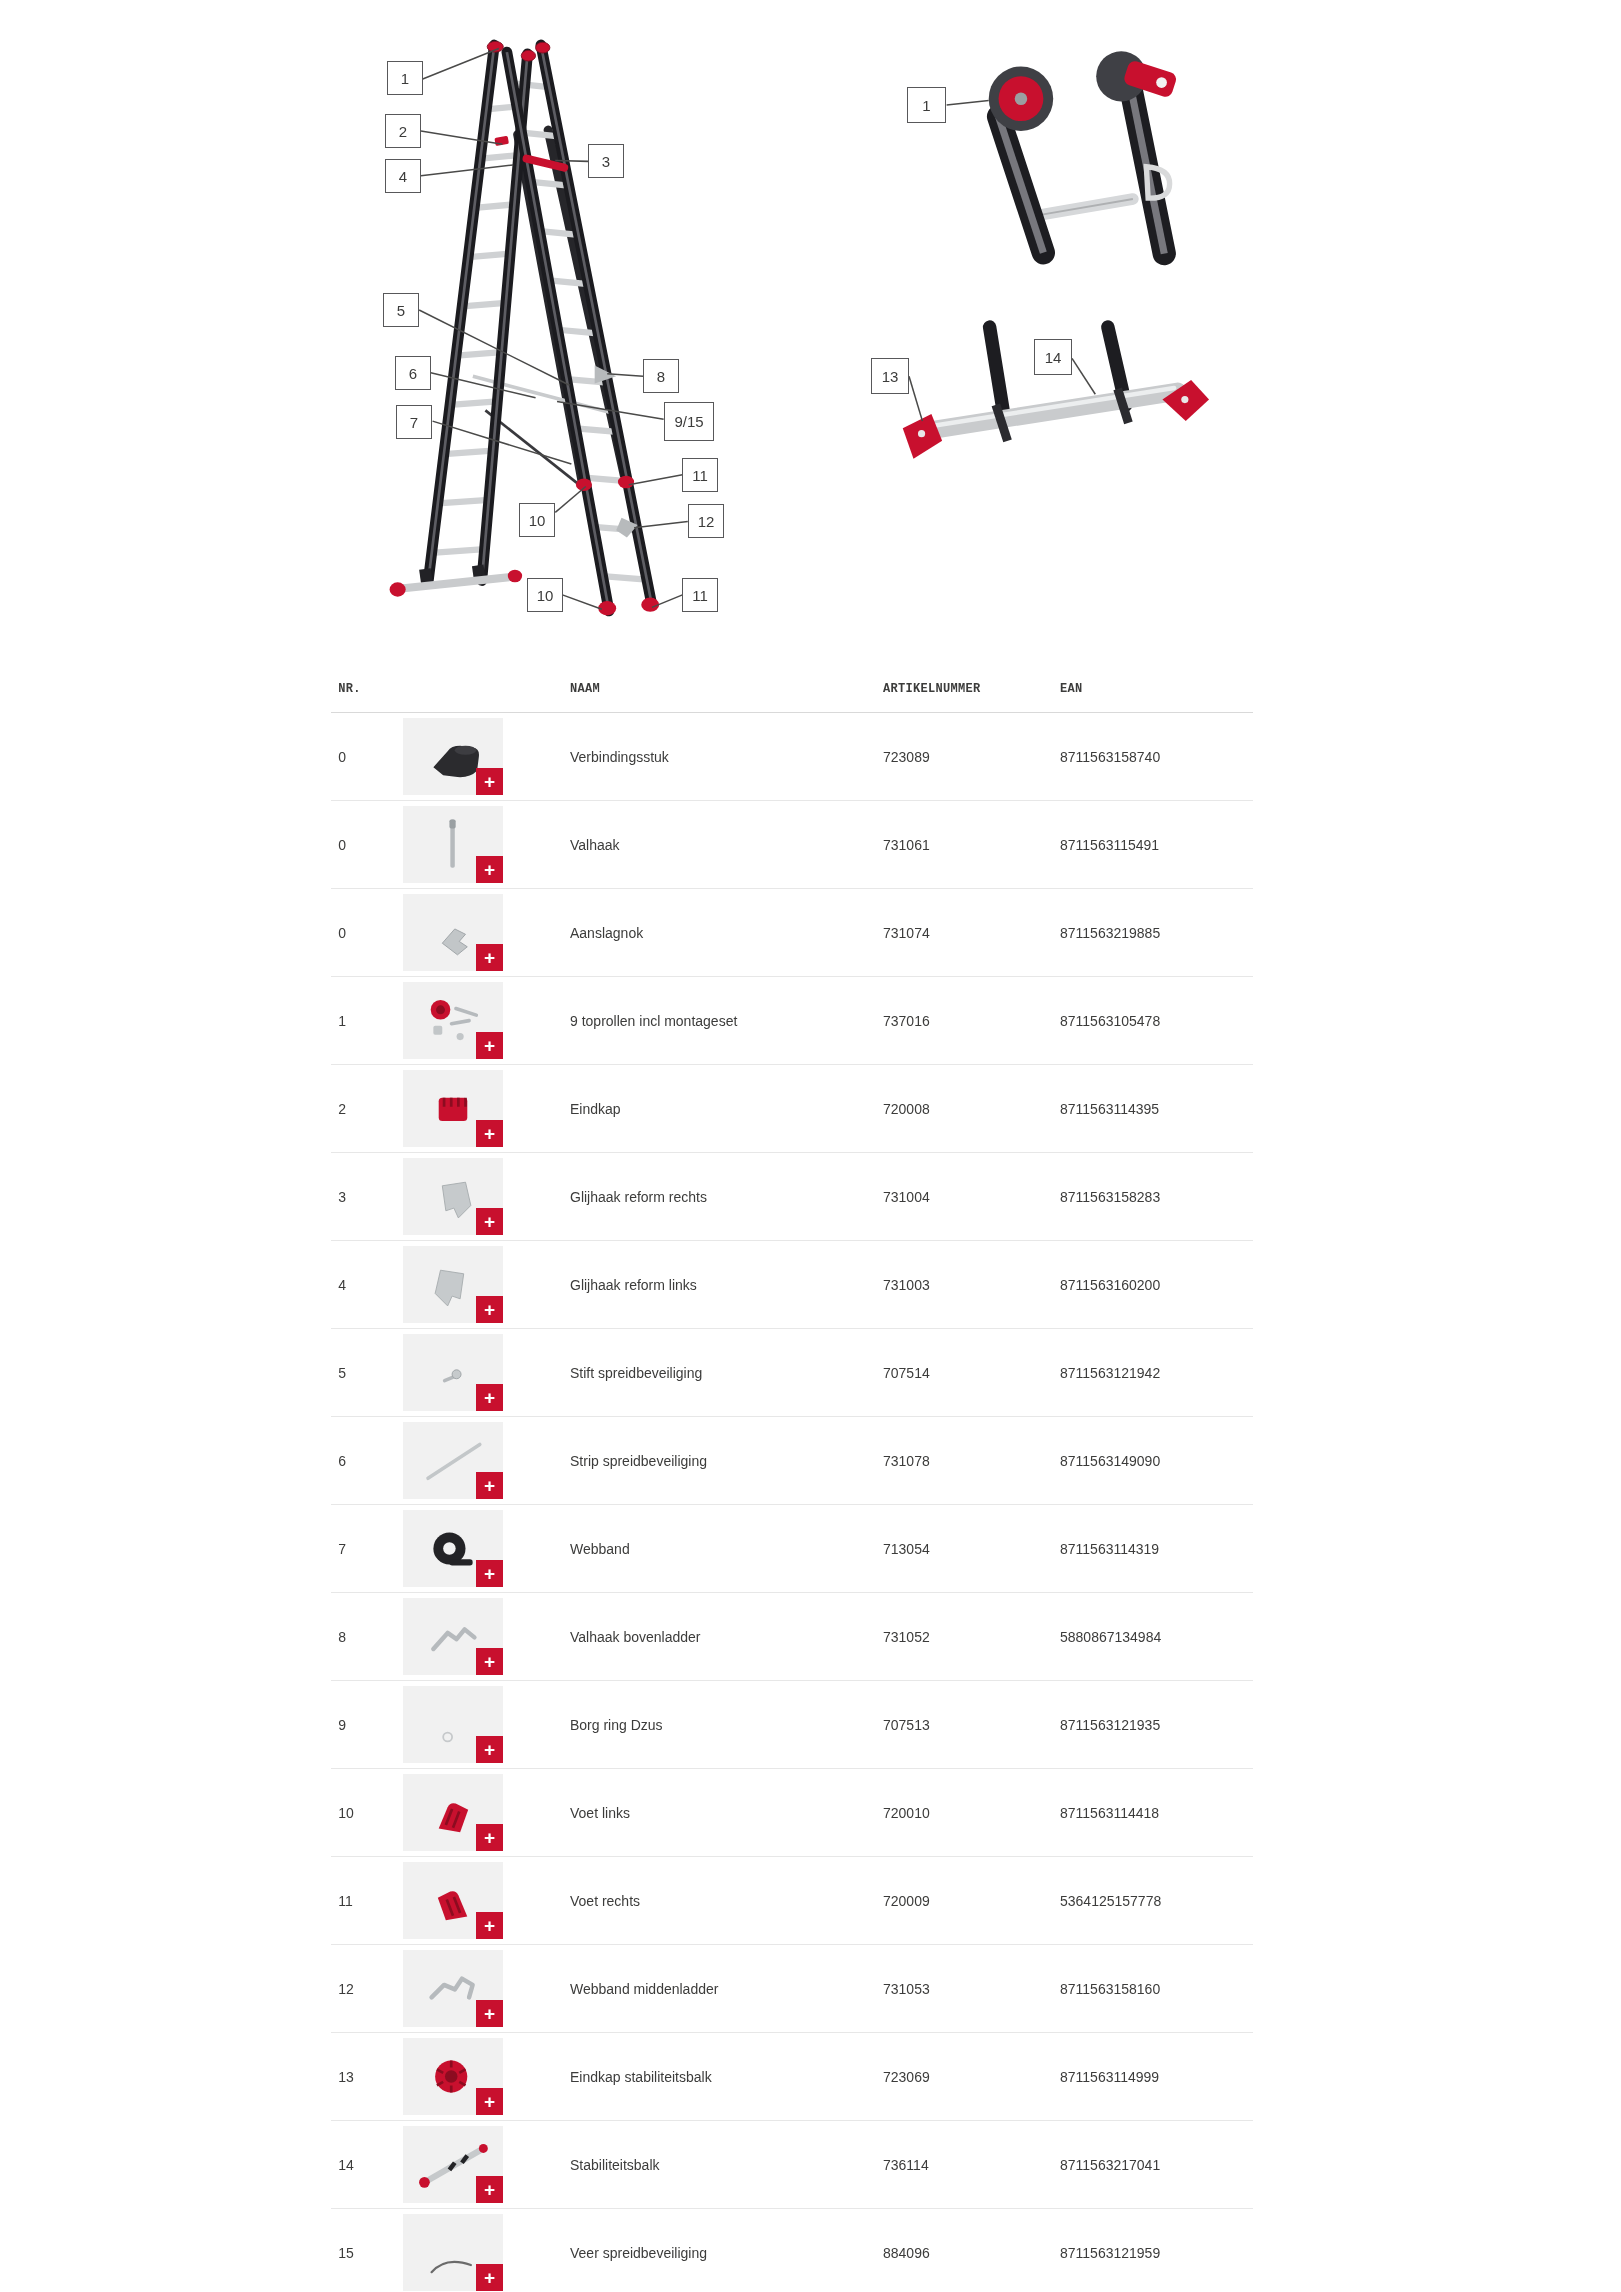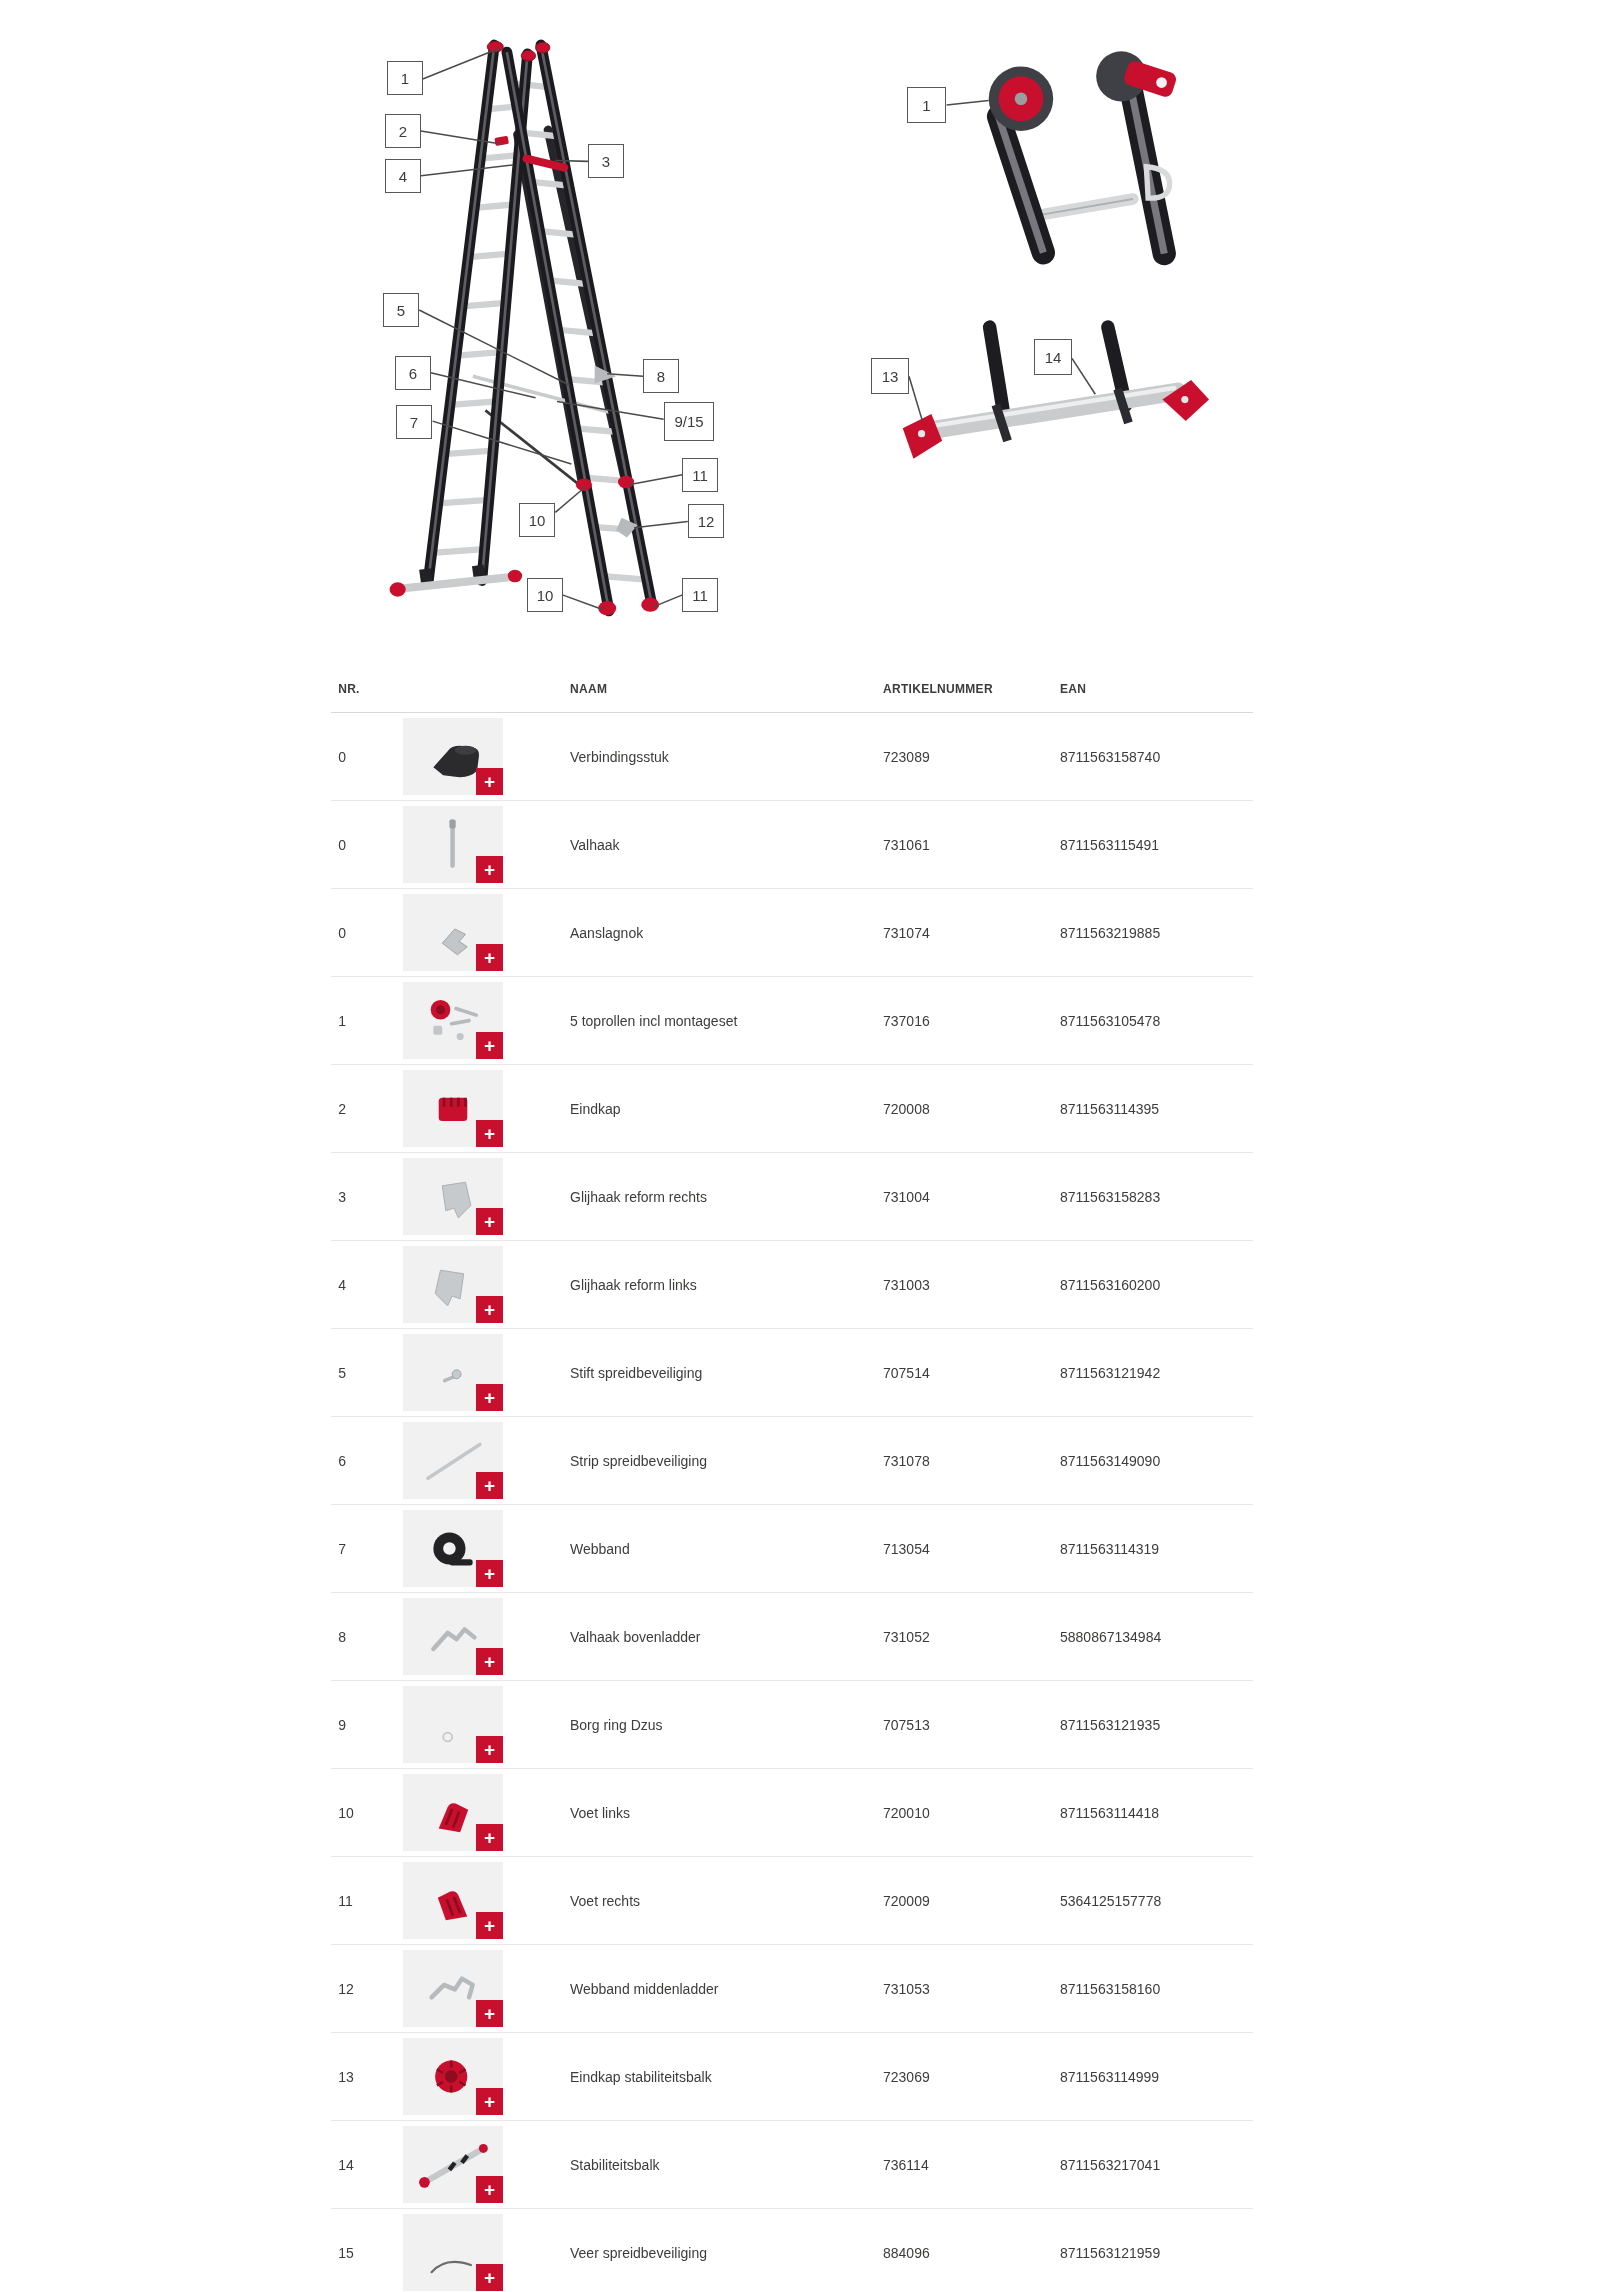--- a/index.html
+++ b/index.html
@@ -10,21 +10,21 @@
   #diagram{position:absolute;left:0;top:0;width:1621px;height:681px;}
   #diagram svg.art{position:absolute;left:0;top:0;}
   .callout{position:absolute;box-sizing:border-box;background:#fff;
            border:1.8px solid var(--callout_border,#58585a);
            display:flex;align-items:center;justify-content:center;
            font-size:15px;color:var(--text,#3c3c3b);z-index:5;}
 
   
   #parts-table{position:absolute;left:331px;top:665px;width:922px;}
   .thead{display:grid;grid-template-columns:72px 167px 313px 177px 1fr;
-         align-items:center;height:47px;border-bottom:0.9px solid var(--line_header,#d9d9d9);}
+         align-items:center;height:47px;border-bottom:0.9px solid var(--line_header,#d9d9d9);font-family:Liberation Mono, monospace;}
   .thead .h{font-size:12px;font-weight:700;letter-spacing:0.3px;color:var(--text,#3c3c3b);}
   .thead .h.first{padding-left:7.2px;}
   .row{display:grid;grid-template-columns:72px 167px 313px 177px 1fr;
        align-items:center;height:87px;border-bottom:0.9px solid var(--line_light,#e7e7e7);}
   .cell{font-size:14px;color:var(--text,#3c3c3b);}
   .cell.nr{padding-left:7.2px;}
   .thumb{position:relative;width:100px;height:77px;background:var(--thumb_bg,#f1f1f1);cursor:pointer;}
   .thumb .glyph{position:absolute;inset:0;}
   .thumb .glyph svg{width:100%;height:100%;display:block;}
   .thumb .add{position:absolute;right:0;bottom:0;width:27px;height:27px;border:none;
@@ -251,21 +251,21 @@
                   <circle cx="42" cy="28" r="5" fill="#8c0c20"></circle>
                   <rect x="58" y="24" width="28" height="4" rx="2" fill="#b6babd" transform="rotate(18 58 24)"></rect>
                   <rect x="52" y="42" width="24" height="4" rx="2" fill="#b6babd" transform="rotate(-10 52 42)"></rect>
                   <rect x="34" y="46" width="10" height="10" rx="2" fill="#c2c6c8"></rect>
                   <circle cx="64" cy="58" r="4" fill="#c2c6c8"></circle>
                 </svg>
               </span>
               <button class="add">+</button>
             </div>
           </div>
-          <div class="cell naam">5 toprollen incl montageset</div>
+          <div class="cell naam">9 toprollen incl montageset</div>
           <div class="cell art">737016</div>
           <div class="cell ean">8711563105478</div>
         </div>
 
         <div class="row">
           <div class="cell nr">2</div>
           <div class="thumbwrap">
             <div class="thumb">
               <span class="glyph">
                 <svg viewBox="0 0 112 80">

